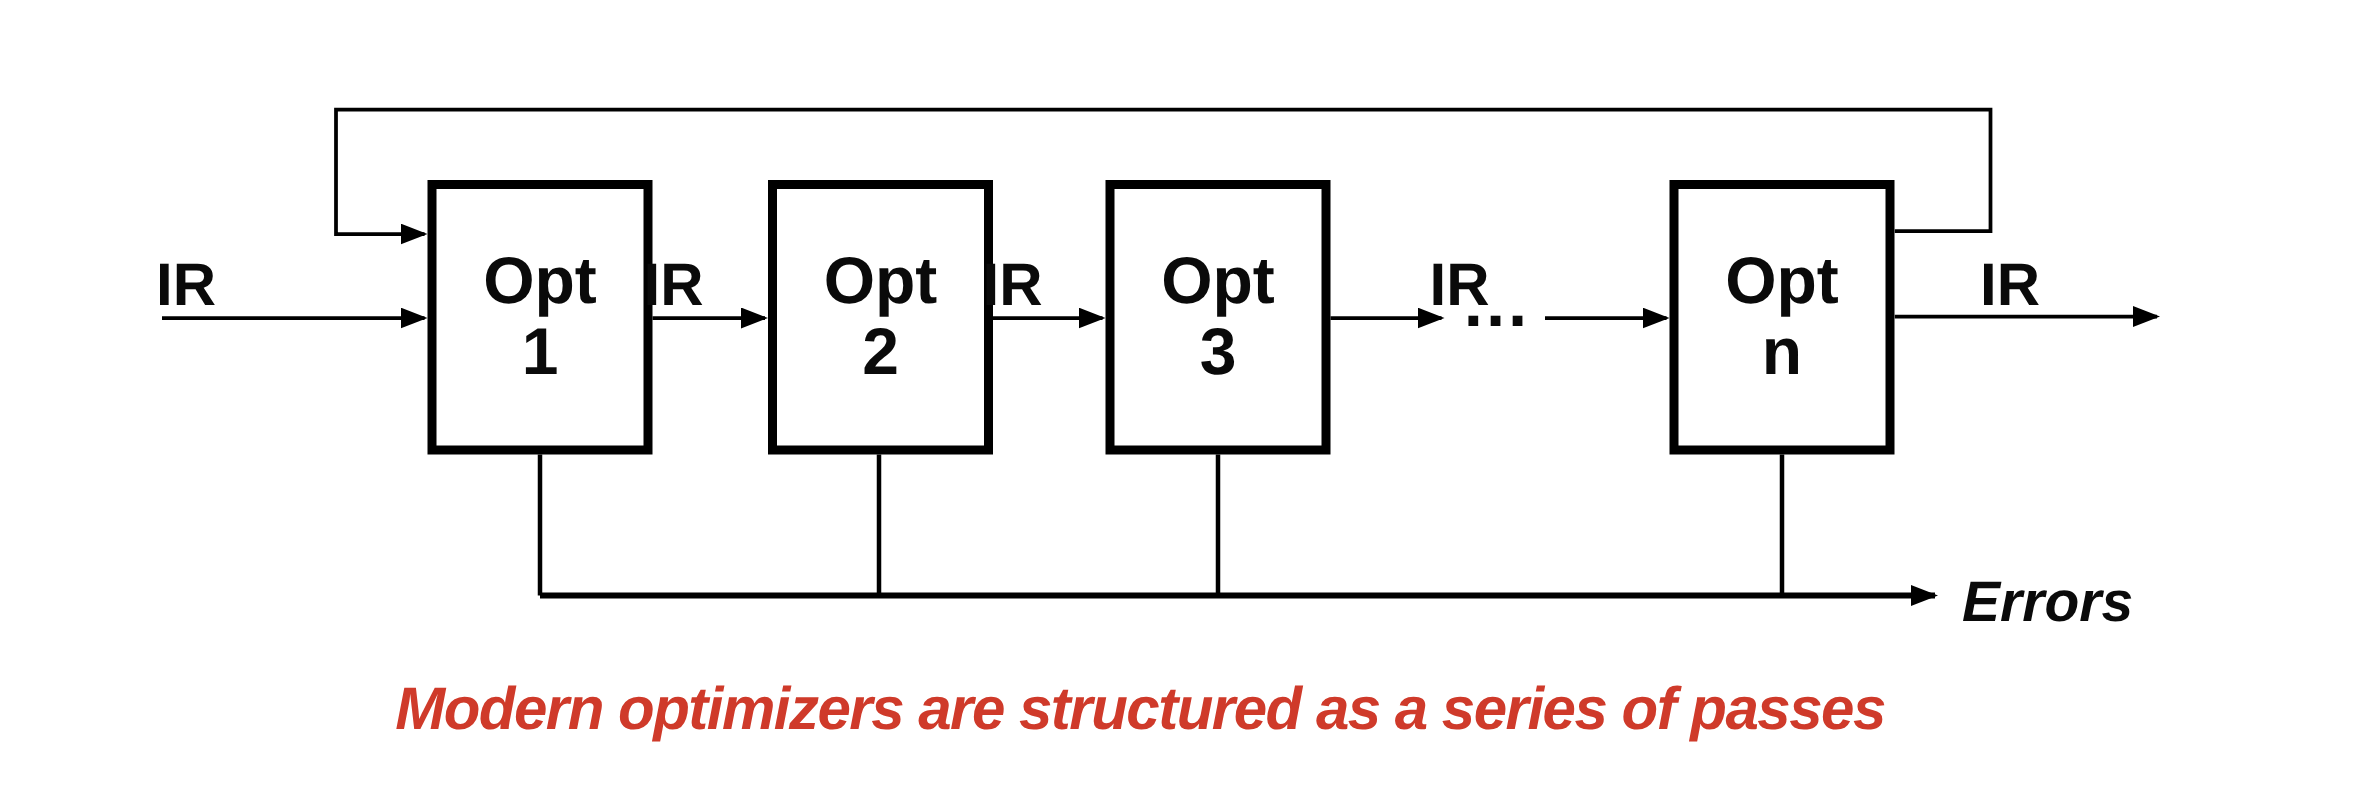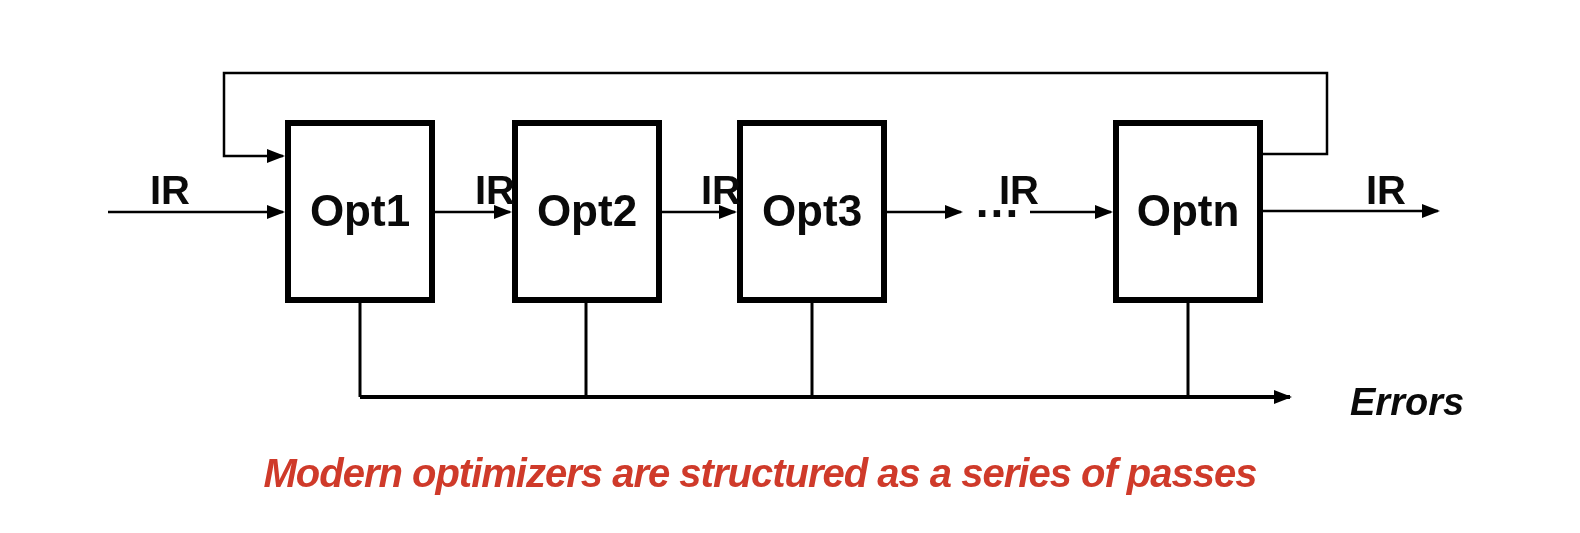--- a/index.html
+++ b/index.html
@@ -24,39 +24,39 @@
   }
   .opt-box {
     position: absolute;
     top: 120px;
     width: 150px;
     height: 183px;
     box-sizing: border-box;
     border: 6px solid #000000;
     background: #ffffff;
     display: flex;
-    flex-direction: row;
+    flex-direction: column;
     align-items: center;
     justify-content: center;
     font-weight: bold;
     font-size: 44px;
     line-height: 1.06;
     color: #0a0a0a;
     text-align: center;
     z-index: 2;
   }
   .box-1 { left: 285px; }
   .box-2 { left: 512px; }
   .box-3 { left: 737px; }
   .box-n { left: 1113px; }
   .ir-label {
     position: absolute;
     top: 168px;
     width: 86px;
-    text-align: right;
+    text-align: left;
     font-weight: bold;
     font-size: 40px;
     color: #0a0a0a;
     z-index: 3;
   }
   .ir-input  { left: 104px; }
   .ir-1-2    { left: 429px; }
   .ir-2-3    { left: 655px; }
   .ir-dots   { left: 953px; }
   .ir-output { left: 1320px; }
@@ -74,21 +74,20 @@
   }
   .errors-label {
     position: absolute;
     left: 1308px;
     top: 381px;
     font-weight: bold;
     font-style: italic;
     font-size: 38px;
     color: #0a0a0a;
     z-index: 3;
-    margin-left: 42px;
   }
   .caption {
     position: absolute;
     left: 170px;
     top: 451px;
     width: 1180px;
     text-align: center;
     font-weight: bold;
     font-style: italic;
     font-size: 40px;

